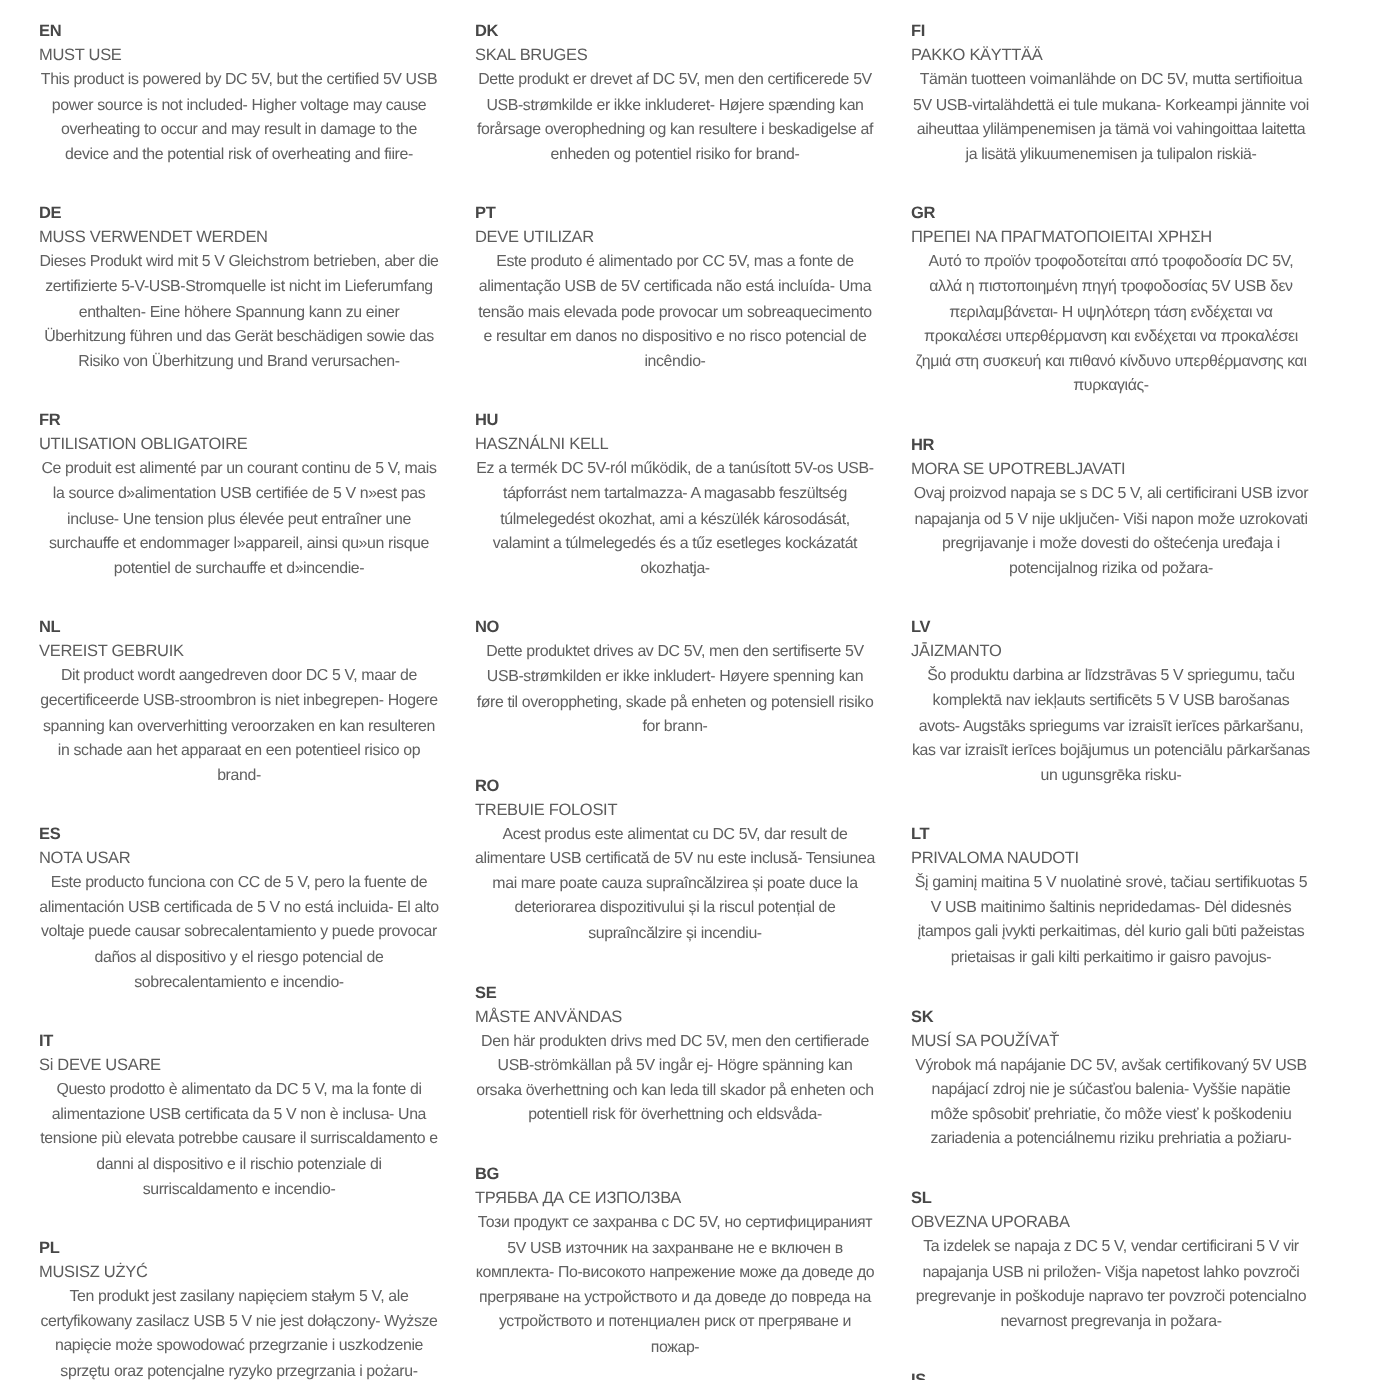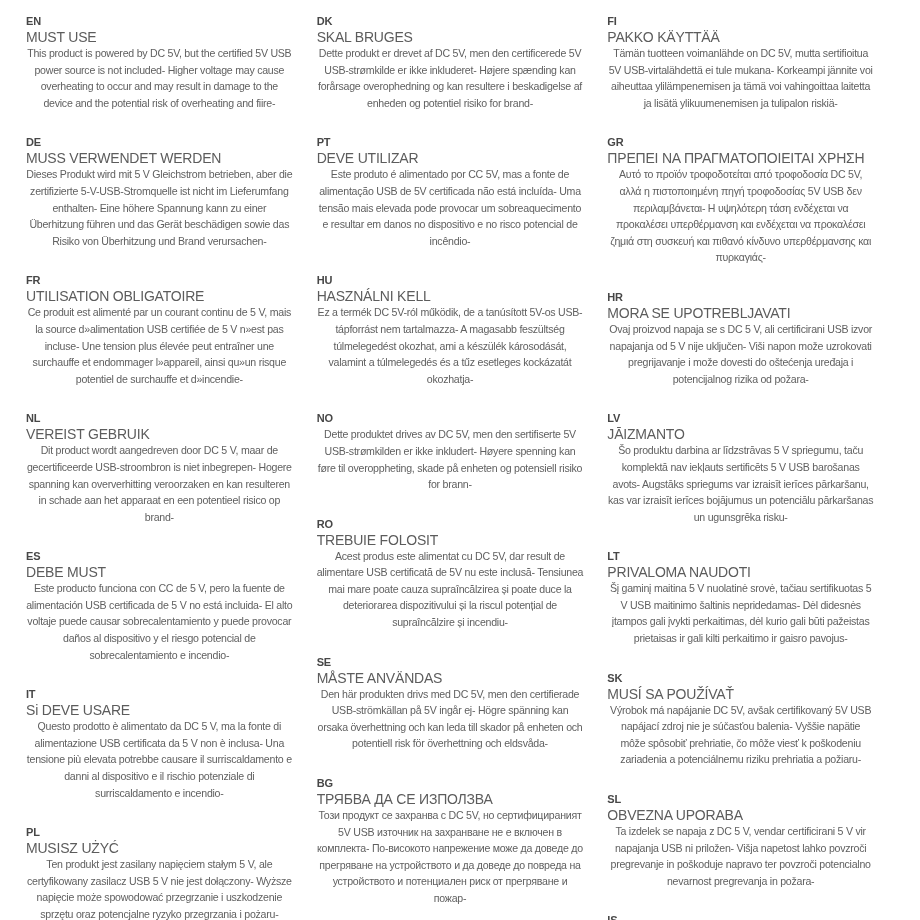--- a/index.html
+++ b/index.html
@@ -31,21 +31,21 @@
     margin-bottom: 23px;
   }
   .lang-code {
     font-size: 11px;
     font-weight: bold;
     color: #474747;
     line-height: 16px;
     letter-spacing: -0.2px;
   }
   .sec-title {
-    font-size: 14px;
+    font-size: 11px;
     color: #5c5c5c;
     line-height: 16px;
     letter-spacing: -0.2px;
   }
   .sec-body {
     font-size: 10.6px;
     color: #606060;
     line-height: 16.6px;
     letter-spacing: -0.25px;
     text-align: center;
@@ -75,21 +75,21 @@
   </div>
 
   <div class="section">
     <div class="lang-code">NL</div>
     <div class="sec-title">VEREIST GEBRUIK</div>
     <div class="sec-body">Dit product wordt aangedreven door DC 5 V, maar de gecertificeerde USB-stroombron is niet inbegrepen- Hogere spanning kan oververhitting veroorzaken en kan resulteren in schade aan het apparaat en een potentieel risico op brand-</div>
   </div>
 
   <div class="section">
     <div class="lang-code">ES</div>
-    <div class="sec-title">DEBE MUST</div>
+    <div class="sec-title">NOTA USAR</div>
     <div class="sec-body">Este producto funciona con CC de 5 V, pero la fuente de alimentación USB certificada de 5 V no está incluida- El alto voltaje puede causar sobrecalentamiento y puede provocar daños al dispositivo y el riesgo potencial de sobrecalentamiento e incendio-</div>
   </div>
 
   <div class="section">
     <div class="lang-code">IT</div>
     <div class="sec-title">Si DEVE USARE</div>
     <div class="sec-body">Questo prodotto è alimentato da DC 5 V, ma la fonte di alimentazione USB certificata da 5 V non è inclusa- Una tensione più elevata potrebbe causare il surriscaldamento e danni al dispositivo e il rischio potenziale di surriscaldamento e incendio-</div>
   </div>
 
   <div class="section">

